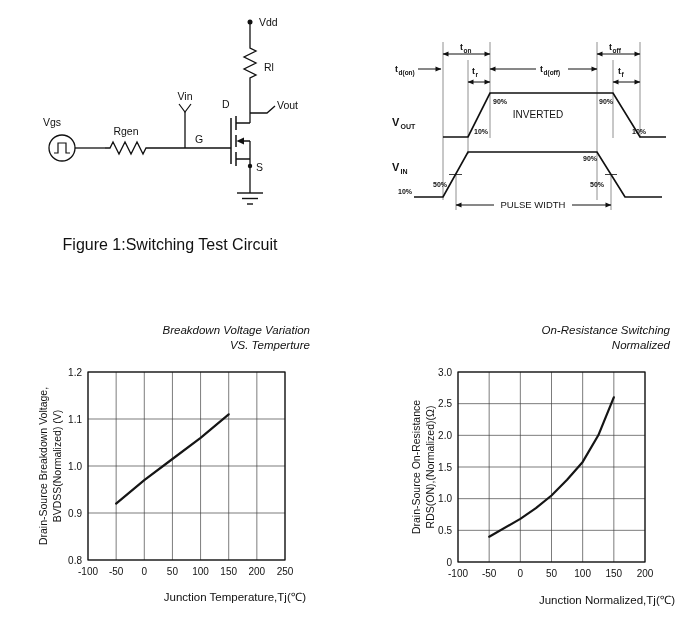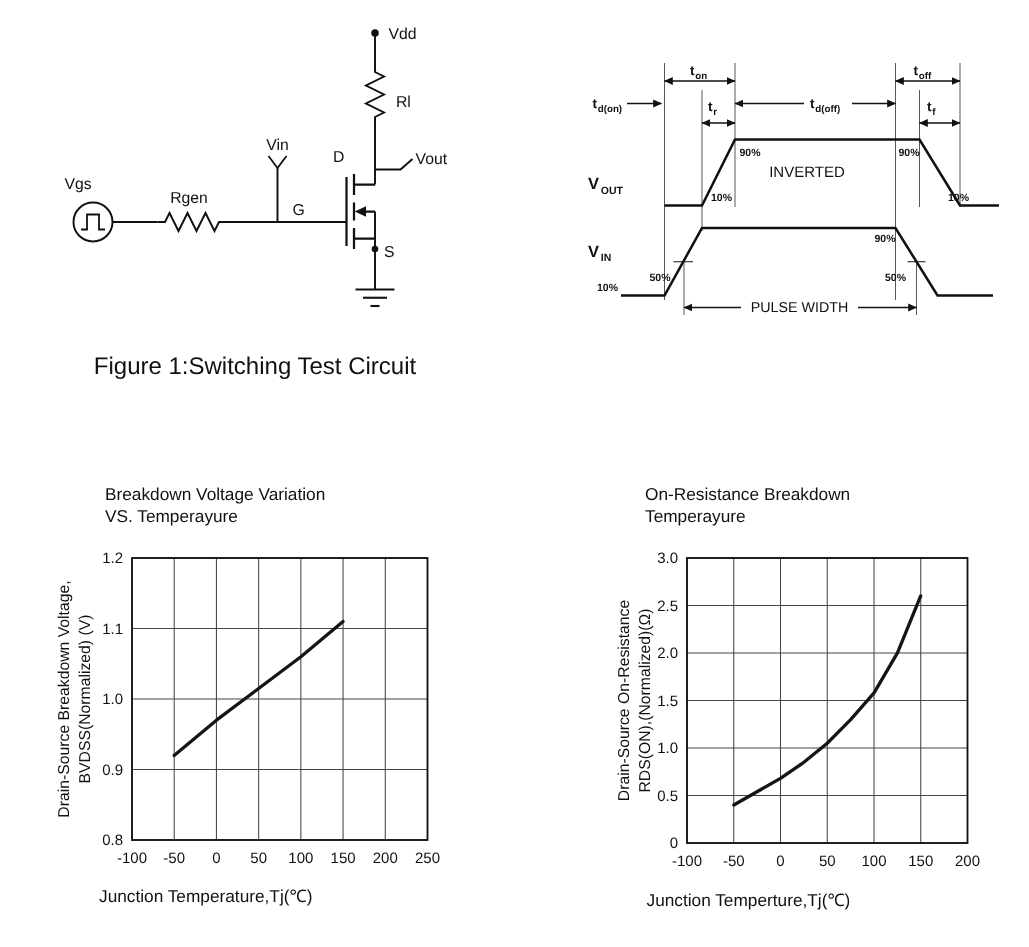--- a/index.html
+++ b/index.html
@@ -11,28 +11,28 @@
   #wave-svg .tm{font-size:9px;font-weight:bold;}
   #wave-svg .ts{font-size:6.5px;font-weight:bold;}
   #wave-svg .pct{font-size:7px;font-weight:bold;}
   #wave-svg .sig{font-size:11px;font-weight:bold;}
   #wave-svg .sigsub{font-size:7px;font-weight:bold;}
   #wave-svg .ann{font-size:10px;}
   #wave-svg .pw{font-size:9.5px;}
   .caption{position:absolute;font-size:16px;text-align:center;}
   #circuit-caption{left:55px;top:236px;width:230px;}
   #wave-caption{left:398px;top:249px;width:260px;}
-  .chart-title{position:absolute;text-align:left;font-size:11.5px;line-height:15px;}
+  .chart-title{position:absolute;text-align:right;font-size:11.5px;line-height:15px;font-style:italic;}
   #c1-title{left:70px;top:323px;width:240px;}
   #c2-title{left:430px;top:323px;width:240px;}
   .ylabel{position:absolute;width:220px;height:28px;transform:rotate(-90deg);
           text-align:center;font-size:10.5px;line-height:13.5px;}
   #c1-ylabel{left:-59px;top:452px;}
   #c2-ylabel{left:314px;top:453px;}
-  .xlabel{position:absolute;text-align:left;font-size:11.5px;}
+  .xlabel{position:absolute;text-align:right;font-size:11.5px;}
   #c1-xlabel{left:66px;top:589px;width:240px;}
   #c2-xlabel{left:431px;top:592px;width:244px;}
   #c1-plot{left:58px;top:362px;}
   #c2-plot{left:428px;top:362px;}
   #circuit-svg{left:25px;top:8px;}
   #wave-svg{left:390px;top:8px;}
 </style>
 </head>
 <body>
 
@@ -164,21 +164,21 @@
     <g stroke="#111" stroke-width="1">
       <line x1="66" y1="197" x2="104" y2="197" marker-start="url(#arr)"></line>
       <line x1="182" y1="197" x2="221" y2="197" marker-end="url(#arr)"></line>
     </g>
     <text class="pw" x="143" y="200" text-anchor="middle">PULSE WIDTH</text>
   </svg>
 
 
   <div id="c1-title" class="chart-title">
     <div>Breakdown Voltage Variation</div>
-    <div>VS. Temperayure</div>
+    <div>VS. Temperture</div>
   </div>
   <div id="c1-ylabel" class="ylabel">
     <div>Drain-Source Breakdown Voltage,</div>
     <div>BVDSS(Normalized) (V)</div>
   </div>
   <svg id="c1-plot" class="abs" width="240" height="226" viewBox="0 0 240 226">
       <line x1="30" y1="10" x2="30" y2="198" stroke="#444" stroke-width="0.7"></line>
       <line x1="58.14285714285714" y1="10" x2="58.14285714285714" y2="198" stroke="#444" stroke-width="0.7"></line>
       <line x1="86.28571428571428" y1="10" x2="86.28571428571428" y2="198" stroke="#444" stroke-width="0.7"></line>
       <line x1="114.42857142857143" y1="10" x2="114.42857142857143" y2="198" stroke="#444" stroke-width="0.7"></line>
@@ -203,22 +203,22 @@
       <text x="24" y="154.5" text-anchor="end" font-size="10">0.9</text>
       <text x="24" y="107.5" text-anchor="end" font-size="10">1.0</text>
       <text x="24" y="60.49999999999994" text-anchor="end" font-size="10">1.1</text>
       <text x="24" y="13.5" text-anchor="end" font-size="10">1.2</text>
       <rect x="30" y="10" width="197" height="188" fill="none" stroke="#111" stroke-width="1.2"></rect>
       <path d="M58.1,141.6 L86.3,118.1 L114.4,97.0 L142.6,75.8 L170.7,52.3" fill="none" stroke="#151515" stroke-width="2.2" stroke-linecap="round" stroke-linejoin="round"></path>
     </svg>
   <div id="c1-xlabel" class="xlabel">Junction Temperature,Tj(℃)</div>
 
   <div id="c2-title" class="chart-title">
-    <div>On-Resistance Breakdown</div>
-    <div>Temperayure</div>
+    <div>On-Resistance Switching</div>
+    <div>Normalized</div>
   </div>
   <div id="c2-ylabel" class="ylabel">
     <div>Drain-Source On-Resistance</div>
     <div>RDS(ON),(Normalized)(Ω)</div>
   </div>
   <svg id="c2-plot" class="abs" width="230" height="226" viewBox="0 0 230 226">
       <line x1="30" y1="10" x2="30" y2="200" stroke="#444" stroke-width="0.7"></line>
       <line x1="61.166666666666664" y1="10" x2="61.166666666666664" y2="200" stroke="#444" stroke-width="0.7"></line>
       <line x1="92.33333333333333" y1="10" x2="92.33333333333333" y2="200" stroke="#444" stroke-width="0.7"></line>
       <line x1="123.5" y1="10" x2="123.5" y2="200" stroke="#444" stroke-width="0.7"></line>
@@ -242,15 +242,15 @@
       <text x="24" y="203.5" text-anchor="end" font-size="10">0</text>
       <text x="24" y="171.83333333333334" text-anchor="end" font-size="10">0.5</text>
       <text x="24" y="140.16666666666669" text-anchor="end" font-size="10">1.0</text>
       <text x="24" y="108.5" text-anchor="end" font-size="10">1.5</text>
       <text x="24" y="76.83333333333334" text-anchor="end" font-size="10">2.0</text>
       <text x="24" y="45.16666666666666" text-anchor="end" font-size="10">2.5</text>
       <text x="24" y="13.5" text-anchor="end" font-size="10">3.0</text>
       <rect x="30" y="10" width="187" height="190" fill="none" stroke="#111" stroke-width="1.2"></rect>
       <path d="M61.2,174.7 L92.3,156.9 L107.9,146.2 L123.5,133.5 L139.1,117.7 L154.7,99.9 L170.3,73.3 L185.8,35.3" fill="none" stroke="#151515" stroke-width="2.2" stroke-linecap="round" stroke-linejoin="round"></path>
     </svg>
-  <div id="c2-xlabel" class="xlabel">Junction Temperture,Tj(℃)</div>
+  <div id="c2-xlabel" class="xlabel">Junction Normalized,Tj(℃)</div>
 
 </div>
 
 </body></html>

